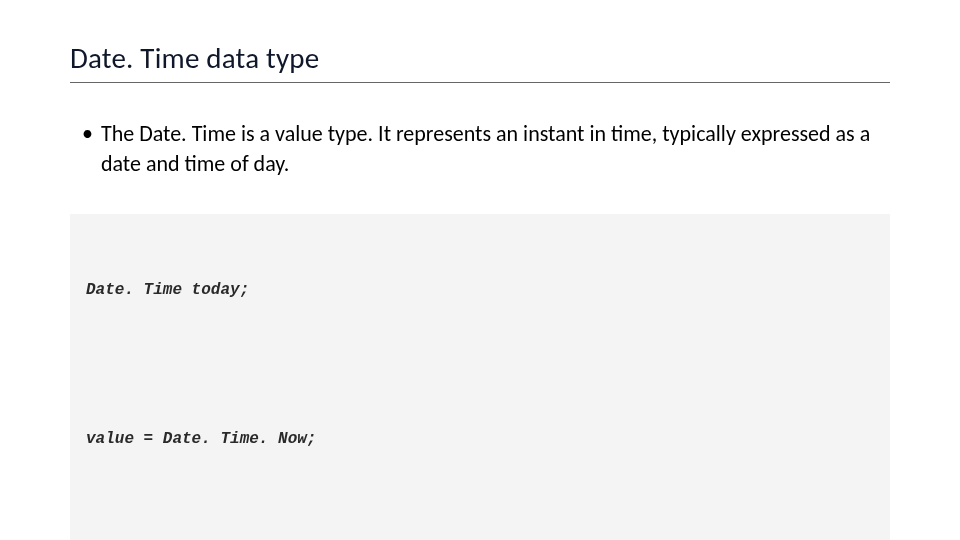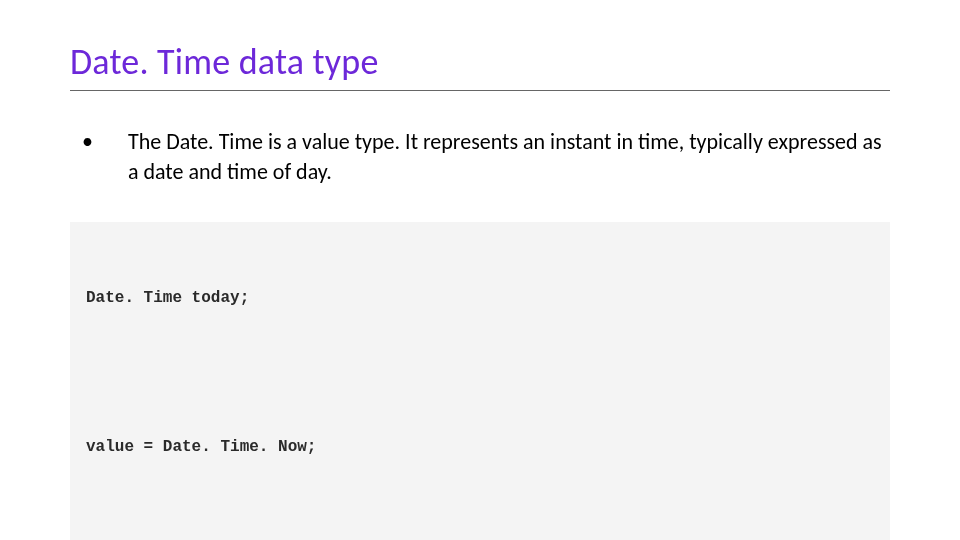--- a/index.html
+++ b/index.html
@@ -8,23 +8,23 @@
     height: 540px;
     background: #ffffff;
     font-family: "Segoe UI", Calibri, Arial, sans-serif;
     color: #000000;
     position: relative;
   }
   .slide {
     padding: 40px 70px 0 70px;
   }
   .title {
-    font-size: 36px;
+    font-size: 29px;
     font-weight: 400;
-    color: #6d28d9;
+    color: #0f172a;
     margin-bottom: 6px;
     letter-spacing: 0.2px;
   }
   .underline {
     border-bottom: 1px solid #666;
     margin-bottom: 36px;
   }
   .bullet-row {
     display: flex;
     align-items: flex-start;
@@ -34,36 +34,36 @@
   .bullet {
     font-size: 22px;
     line-height: 1.35;
     margin-right: 8px;
     color: #000;
   }
   .bullet-text {
     font-size: 22px;
     line-height: 1.35;
     color: #000;
-    margin-left: 27px;
   }
   .code-block {
     background: #f4f4f4;
     padding: 14px 16px 16px 16px;
     font-family: Consolas, "Courier New", monospace;
     font-size: 16px;
     line-height: 1.55;
     color: #2a2a2a;
     margin-left: 0;
     margin-right: 0;
     white-space: pre;
   }
   .code-line {
     display: block;
     font-weight: 600;
+    font-style: italic;
   }
   .code-blank {
     display: block;
     height: 1.55em;
   }
 </style>
 </head>
 <body>
 
 <div class="slide">

